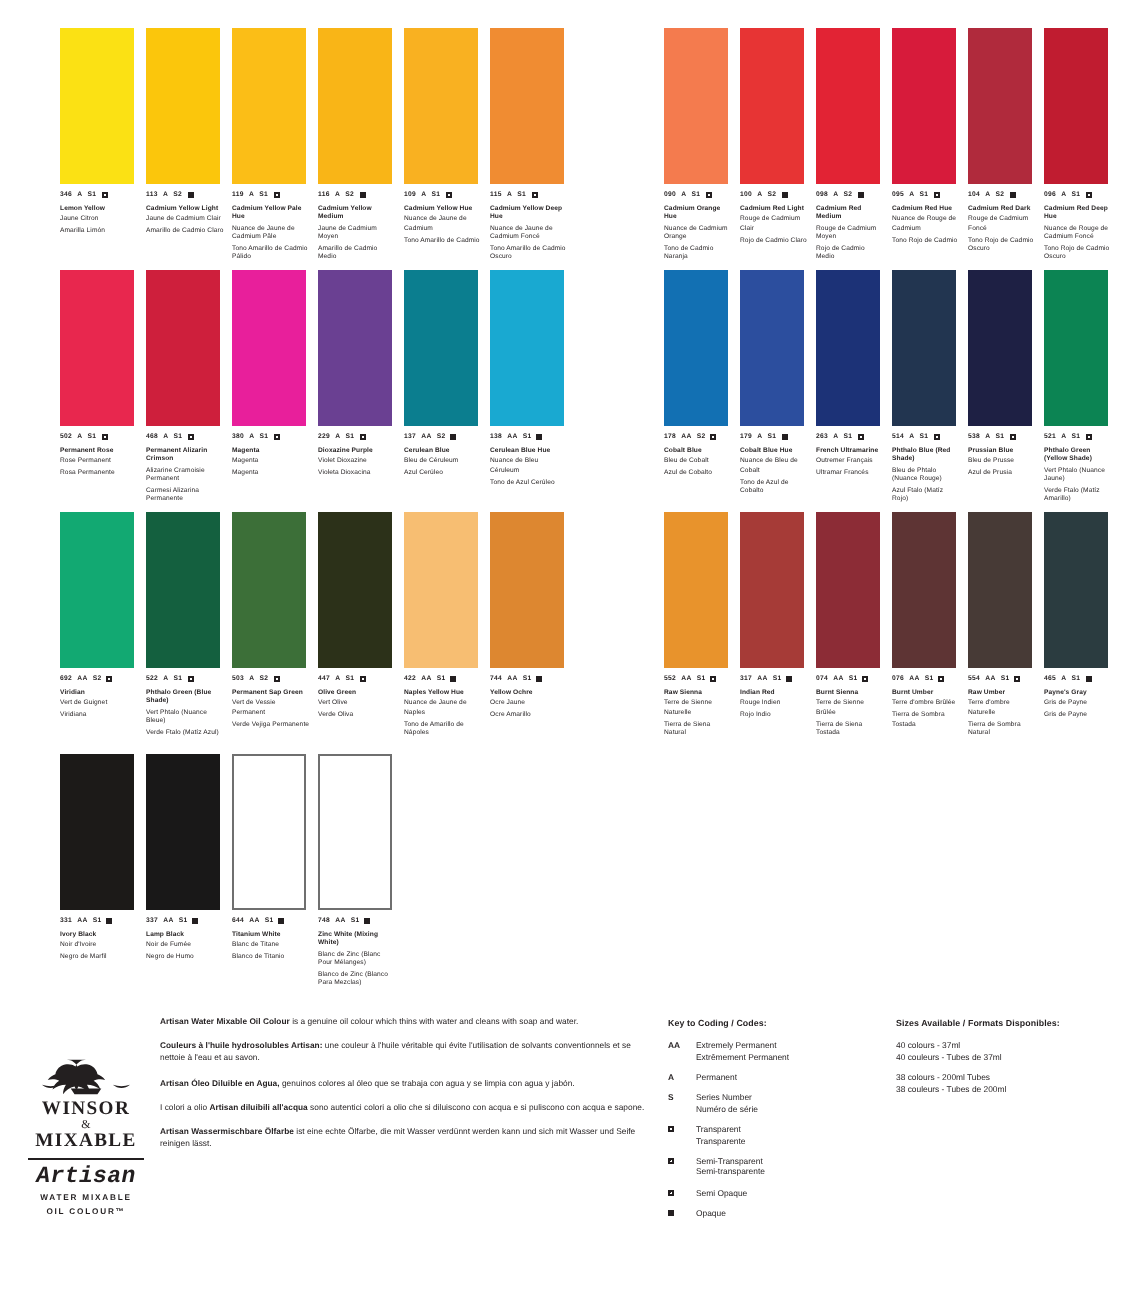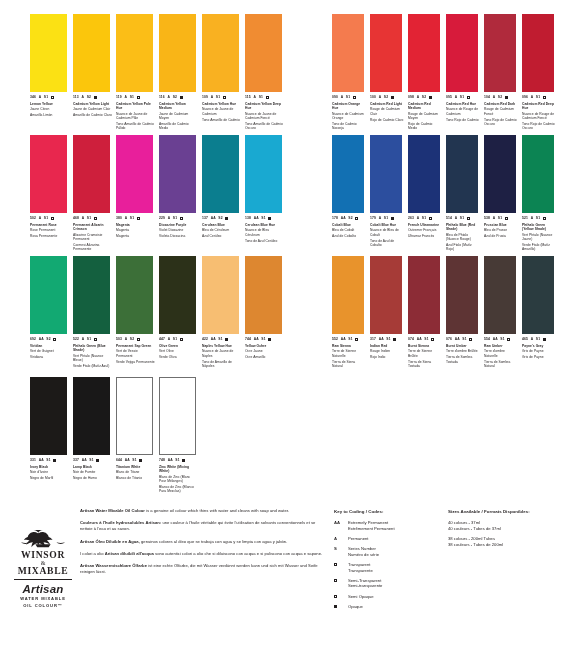--- a/index.html
+++ b/index.html
@@ -54,21 +54,21 @@
   .nm.en{font-weight:bold;margin-bottom:1.6px;}
   .nm.tr{margin-bottom:1.6px;}
 
   
   #logo-block{position:absolute;left:12px;top:528px;width:62px;text-align:center;}
   .crest{width:58px;height:22px;margin:0 auto;display:block;}
   .wn-line{font-family:"Liberation Serif",serif;font-weight:bold;
     font-size:9.6px;letter-spacing:.7px;line-height:10px;}
   .wn-amp{font-family:"Liberation Serif",serif;font-size:6px;line-height:6.4px;}
   .rule{height:0.7px;background:#231f20;margin:3px 2px;}
-  .artisan{font-family:Liberation Sans, sans-serif;font-style:italic;
+  .artisan{font-family:Liberation Mono, monospace;font-style:italic;
     font-weight:bold;font-size:11.5px;line-height:12px;letter-spacing:.2px;}
   .wmoc{font-size:4.1px;font-weight:bold;letter-spacing:.9px;line-height:5.4px;margin-top:1px;}
 
   #desc-block{position:absolute;left:80px;top:508px;width:245px;}
   .para{font-size:4.15px;line-height:6.1px;margin-bottom:6.2px;letter-spacing:.02px;}
   .para b{font-weight:bold;}
 
   #key-block{position:absolute;left:334px;top:509px;width:110px;}
   #sizes-block{position:absolute;left:448px;top:509px;width:116px;}
   .blk-title{font-size:4.4px;font-weight:bold;line-height:6px;margin-bottom:5.2px;letter-spacing:.05px;}

